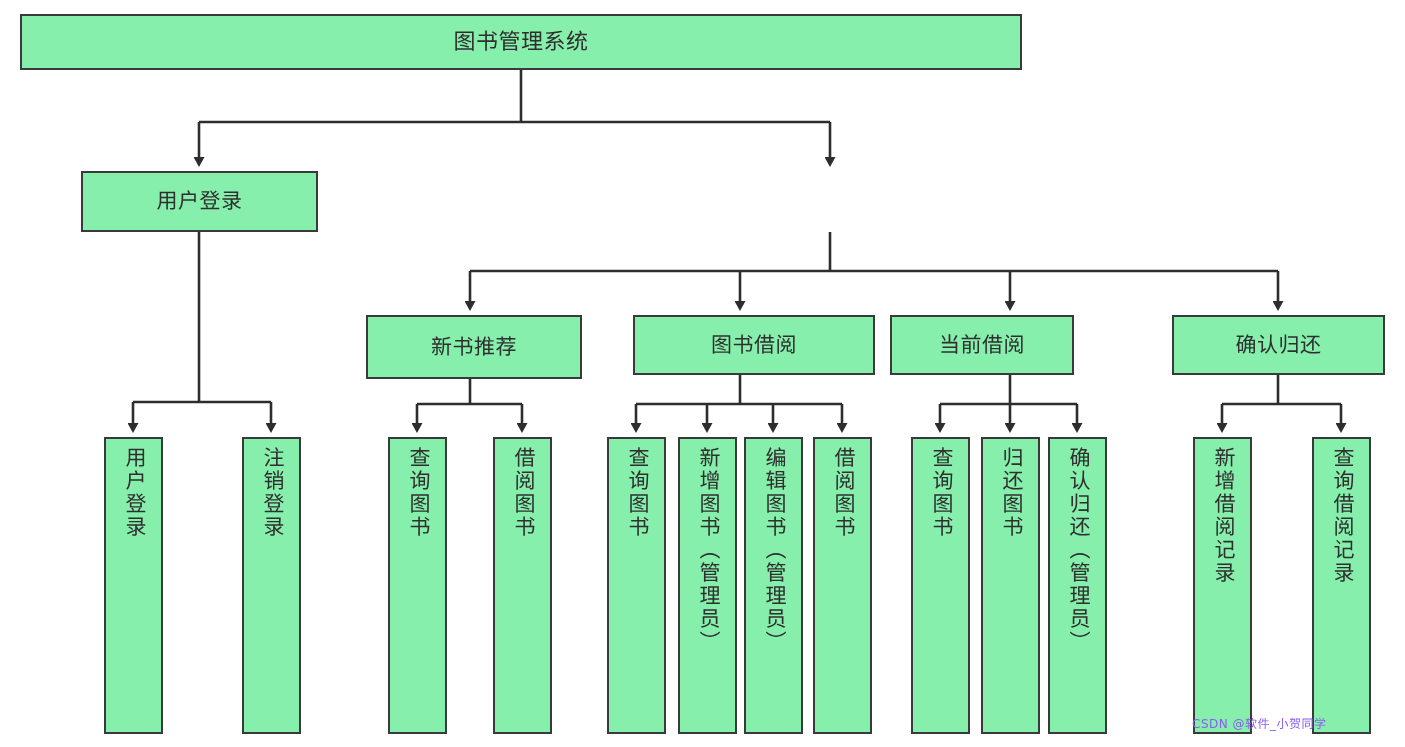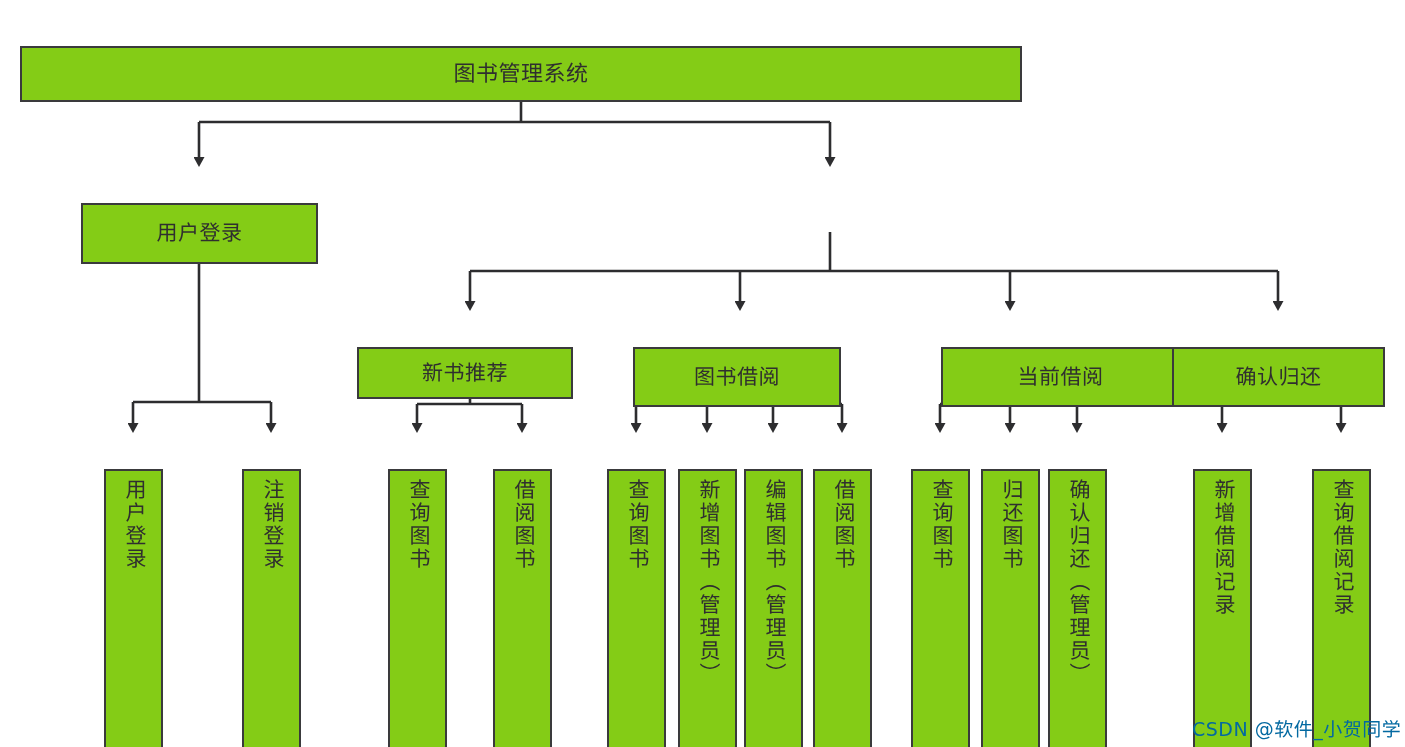--- a/index.html
+++ b/index.html
@@ -22,27 +22,26 @@
     position: absolute;
     left: 0;
     top: 0;
     width: 1405px;
     height: 747px;
     pointer-events: none;
   }
   .node {
     position: absolute;
     box-sizing: border-box;
-    background: #84cc16;
+    background: #86efac;
     border: 2.5px solid #3a3a3c;
     display: flex;
     align-items: center;
     justify-content: center;
     color: #2b2b2b;
-    margin-top: 32px;
   }
   .node .label {
     font-size: 21px;
     line-height: 1.25;
     letter-spacing: 0.5px;
     white-space: nowrap;
     color: #2f2f2f;
   }
   .node.leaf {
     align-items: flex-start;
@@ -54,22 +53,22 @@
     text-orientation: upright;
     font-size: 21px;
     line-height: 1.28;
     letter-spacing: 2px;
     white-space: nowrap;
     display: block;
   }
   .node.level0 .label { font-size: 22px; }
   .watermark {
     position: absolute;
-    font-size: 19px;
-    color: #0369a1;
+    font-size: 12px;
+    color: #8b5cf6;
     white-space: nowrap;
     letter-spacing: 0.5px;
     user-select: none;
   }
 </style>
 </head>
 <body>
 
 <div id="canvas">
 
@@ -124,27 +123,27 @@
   </svg>
 
   <div class="node level0" style="left:20px; top:14px; width:1002px; height:56px;">
     <span class="label">图书管理系统</span>
   </div>
 
   <div class="node level1" style="left:81px; top:171px; width:237px; height:61px;">
     <span class="label">用户登录</span>
   </div>
 
-  <div class="node level2" style="left:357px; top:315px; width:216px; height:52px;">
+  <div class="node level2" style="left:366px; top:315px; width:216px; height:64px;">
     <span class="label">新书推荐</span>
   </div>
-  <div class="node level2" style="left:633px; top:315px; width:208px; height:60px;">
+  <div class="node level2" style="left:633px; top:315px; width:242px; height:60px;">
     <span class="label">图书借阅</span>
   </div>
-  <div class="node level2" style="left:941px; top:315px; width:239px; height:60px;">
+  <div class="node level2" style="left:890px; top:315px; width:184px; height:60px;">
     <span class="label">当前借阅</span>
   </div>
   <div class="node level2" style="left:1172px; top:315px; width:213px; height:60px;">
     <span class="label">确认归还</span>
   </div>
 
   <div class="node leaf" style="left:104px; top:437px; width:59px; height:297px;">
     <span class="label">用户登录</span>
   </div>
   <div class="node leaf" style="left:242px; top:437px; width:59px; height:297px;">

